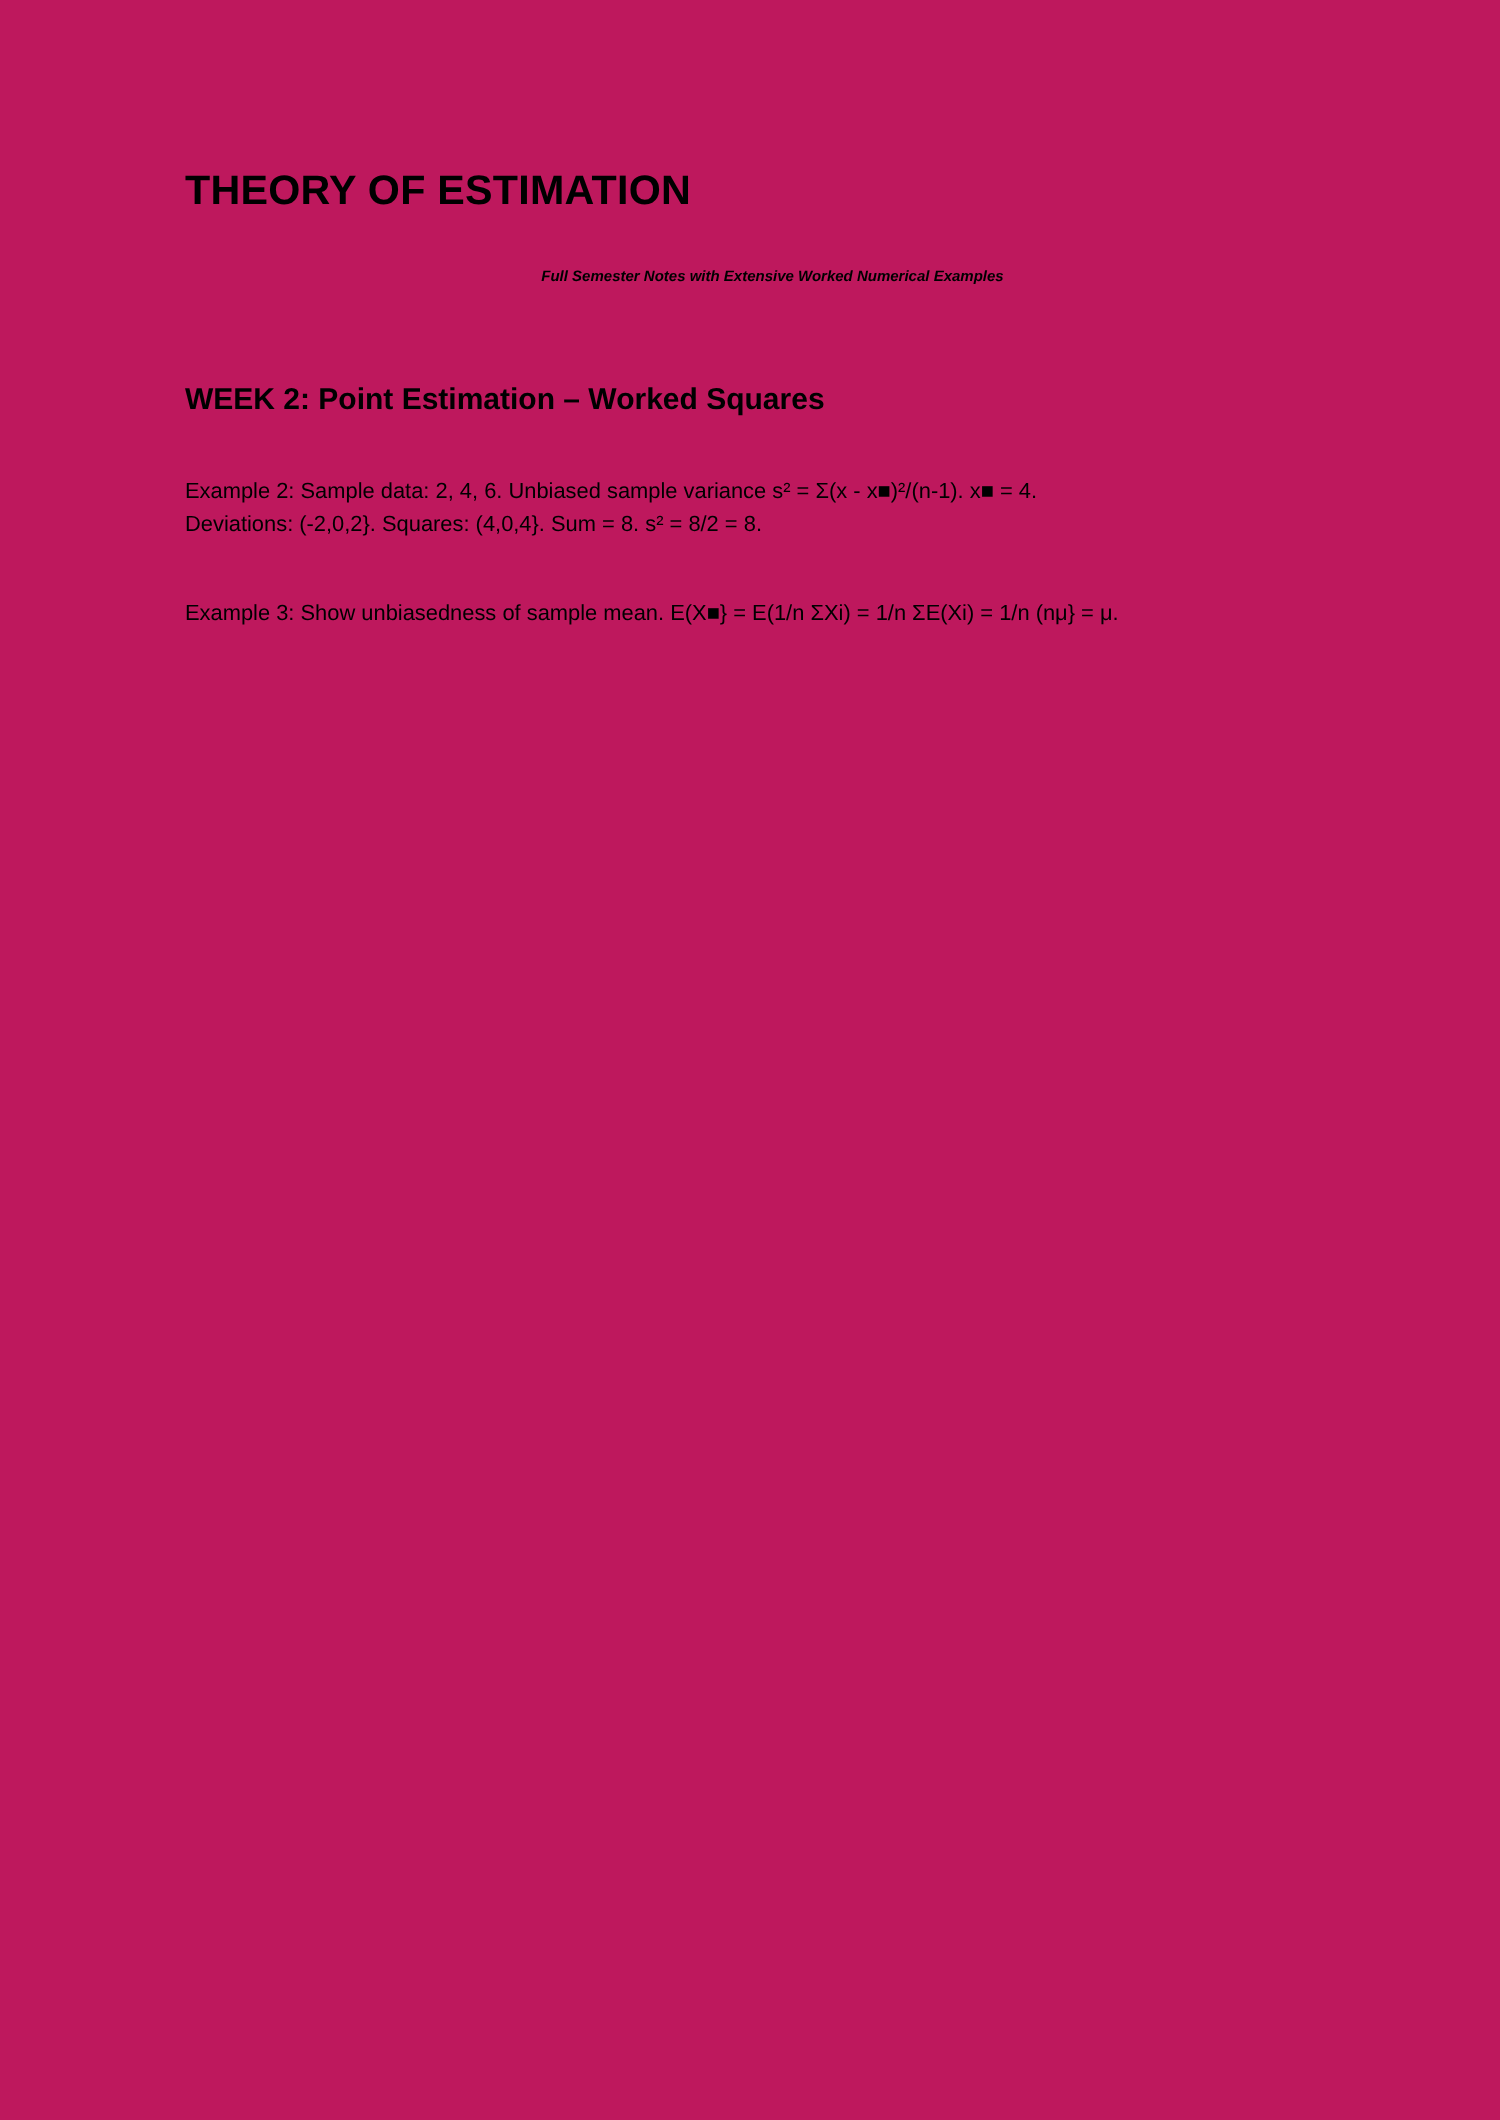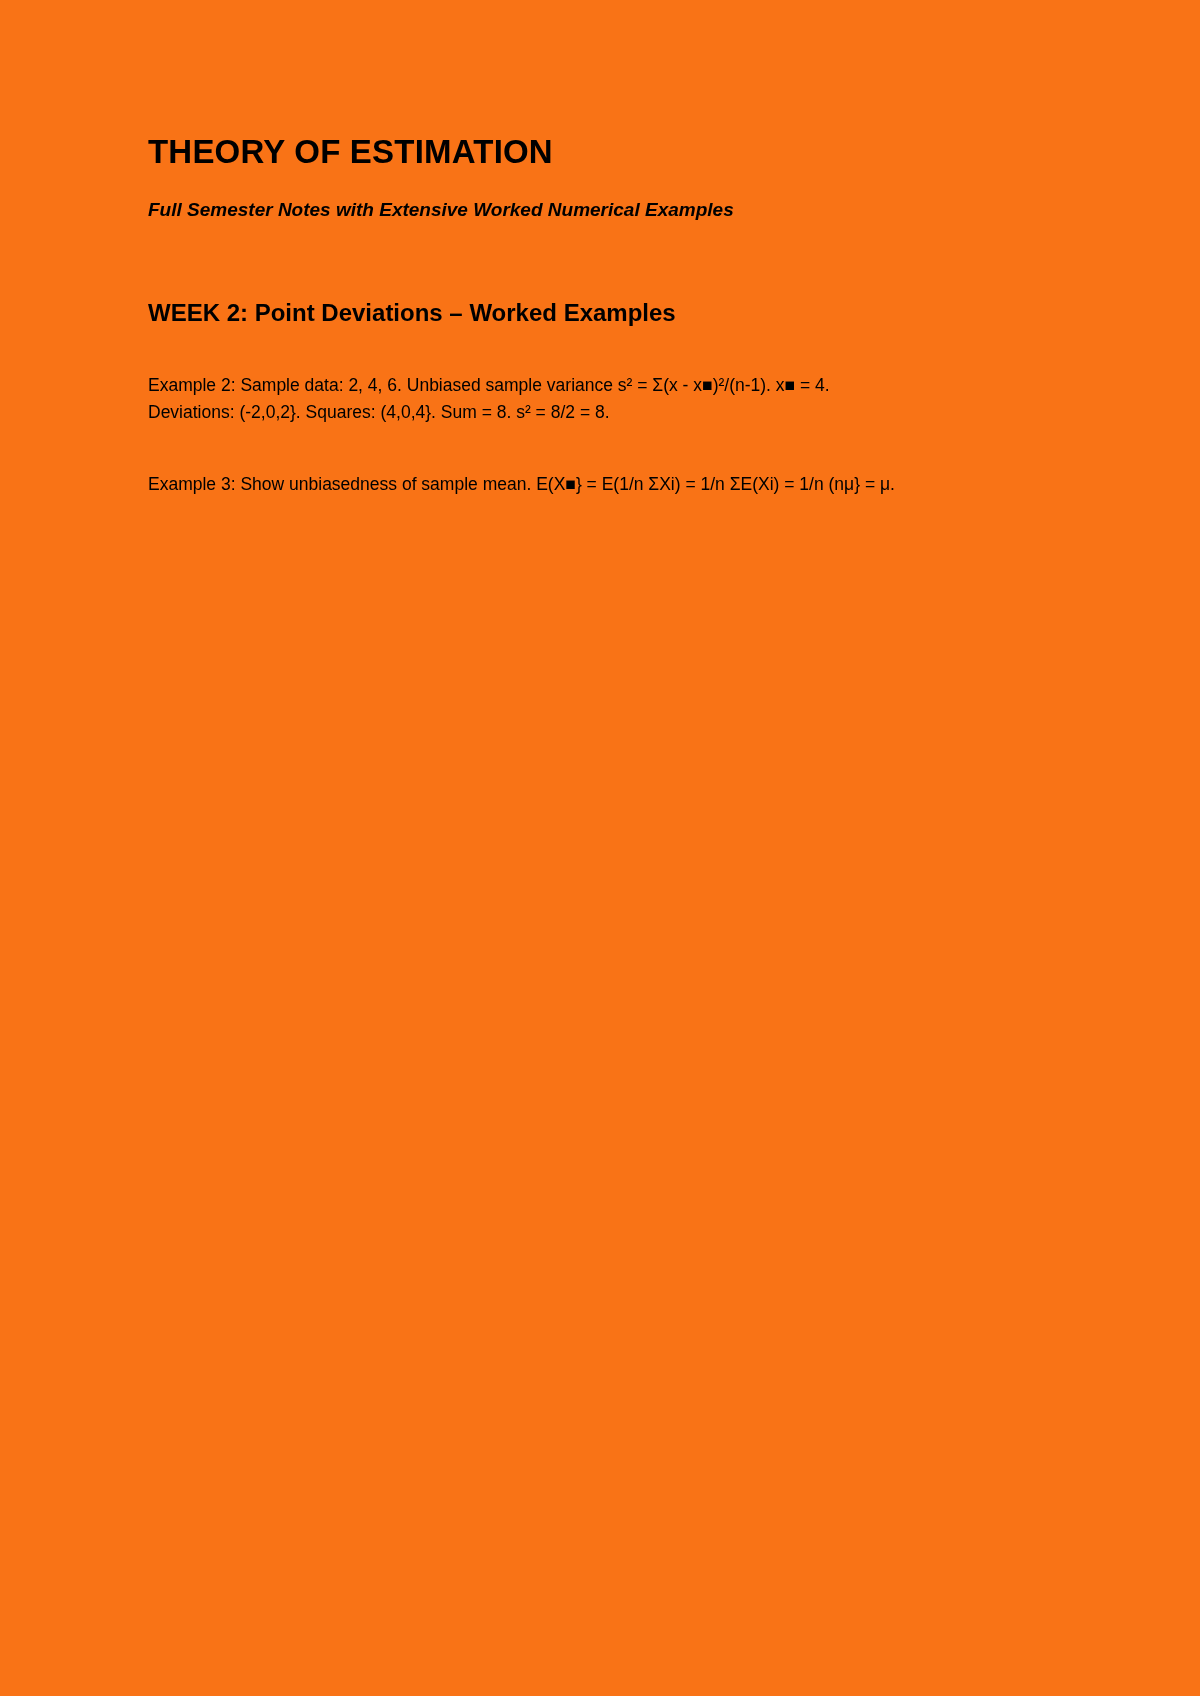--- a/index.html
+++ b/index.html
@@ -14,41 +14,42 @@
     color: #000000;
     position: relative;
     overflow: hidden;
   }
   .page {
     position: absolute;
     left: 0;
     top: 0;
     width: 1200px;
     height: 1696px;
-    background: #f97316;
+    background: #be185d;
   }
   .content {
     position: absolute;
     left: 148px;
     top: 132px;
     width: 940px;
   }
   .doc-title {
     font-size: 33px;
     font-weight: bold;
     letter-spacing: 0.2px;
     line-height: 1.2;
     margin: 0 0 0 0;
   }
   .doc-subtitle {
-    font-size: 19px;
+    font-size: 12px;
     font-weight: bold;
     font-style: italic;
     line-height: 1.3;
-    margin: 26px 0 0 0;
+    margin: 42px 0 0 0;
+    text-align: center;
   }
   .section-heading {
     font-size: 24px;
     font-weight: bold;
     line-height: 1.25;
     margin: 76px 0 0 0;
   }
   .body-block {
     font-size: 17.5px;
     line-height: 1.55;
@@ -61,21 +62,21 @@
 </head>
 <body>
 
 <div class="page">
   <div class="content">
 
     <h1 class="doc-title">THEORY OF ESTIMATION</h1>
 
     <div class="doc-subtitle">Full Semester Notes with Extensive Worked Numerical Examples</div>
 
-    <h2 class="section-heading">WEEK 2: Point Deviations – Worked Examples</h2>
+    <h2 class="section-heading">WEEK 2: Point Estimation – Worked Squares</h2>
 
 
     <div class="body-block">
       <p>Example 2: Sample data: 2, 4, 6. Unbiased sample variance s² = Σ(x - x■)²/(n-1). x■ = 4.</p>
       <p>Deviations: (-2,0,2}. Squares: (4,0,4}. Sum = 8. s² = 8/2 = 8.</p>
     </div>
 
     <div class="body-block">
       <p>Example 3: Show unbiasedness of sample mean. E(X■} = E(1/n ΣXi) = 1/n ΣE(Xi) = 1/n (nμ} = μ.</p>
     </div>

